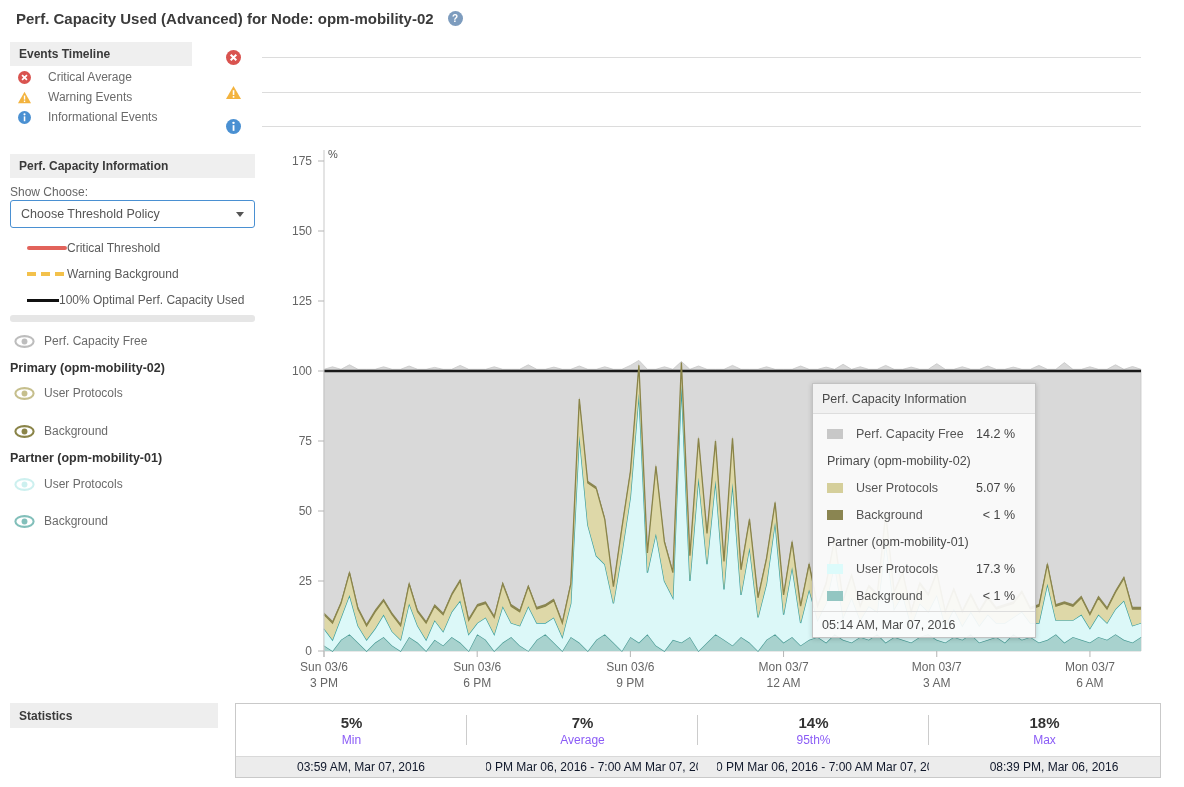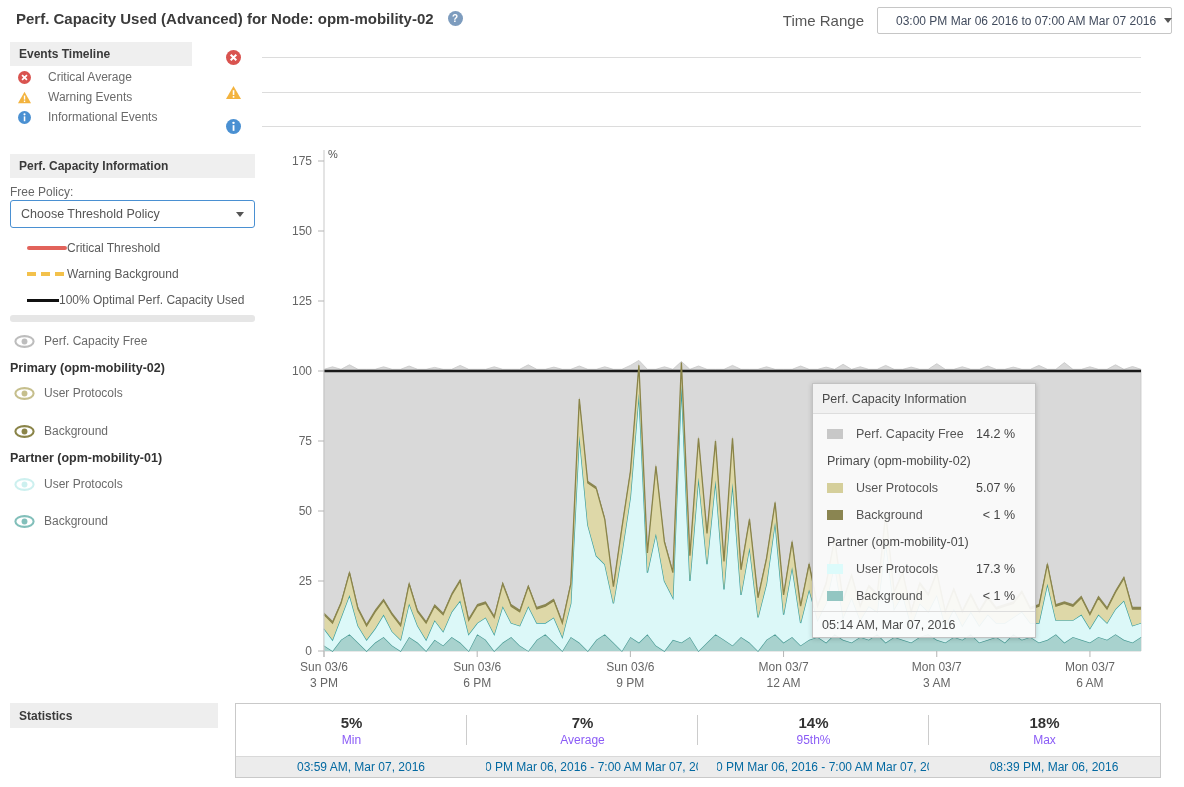--- a/index.html
+++ b/index.html
@@ -71,45 +71,30 @@
   .stats-table { position:absolute; left:235px; top:703px; width:926px; border:1px solid #c9c9c9; background:#fff; }
   .stats-top { display:flex; height:52px; }
   .stat-cell { flex:1; position:relative; display:flex; flex-direction:column; align-items:center;
                justify-content:center; gap:2px; }
   .stat-cell:not(:last-child)::after { content:""; position:absolute; right:0; top:11px; height:30px;
                width:1px; background:#ccc; }
   .stat-cell .val { font-size:15px; font-weight:bold; color:#333; }
   .stat-cell .lbl { font-size:12px; color:#8b5cf6; }
   .stats-bot { display:flex; height:21px; background:#ececec; border-top:1px solid #d9d9d9; }
   .stat-det { flex:1; display:flex; align-items:center; justify-content:center; font-size:12px;
-              color:#0369a1; white-space:nowrap; overflow:hidden;margin-left:19px; }
+              color:#0f172a; white-space:nowrap; overflow:hidden;margin-left:19px; }
 </style>
 </head>
 <body>
 
 <div class="page">
 
   <div class="hdr-title">
     <span class="t">Perf. Capacity Used (Advanced) for Node: opm-mobility-02</span>
     <span class="help-ic">?</span>
-  </div>
-  <div class="time-range">
-    <span class="lbl">Time Range</span>
-    <div class="tr-box">
-      <svg class="ic13" viewBox="0 0 14 14" width="13" height="13">
-        <rect x="1" y="2.5" width="12" height="11" rx="1" fill="#3e4654"></rect>
-        <rect x="3" y="0.5" width="2" height="3" fill="#3e4654"></rect>
-        <rect x="9" y="0.5" width="2" height="3" fill="#3e4654"></rect>
-        <rect x="2.5" y="6" width="9" height="1.2" fill="#fff"></rect>
-        <rect x="2.5" y="8.8" width="9" height="1.2" fill="#fff"></rect>
-        <rect x="2.5" y="11.4" width="6" height="1.2" fill="#fff"></rect>
-      </svg>
-      <span class="val">03:00 PM Mar 06 2016 to 07:00 AM Mar 07 2016</span>
-      <span class="caret"></span>
-    </div>
   </div>
 
   <div class="side-hdr ev-hdr">Events Timeline</div>
   <div class="ev-item" style="top:70px">
     <svg class="ic13" viewBox="0 0 16 16">
       <circle cx="8" cy="8" r="8" fill="#d9534f"></circle>
         <path d="M5 5 L11 11 M11 5 L5 11" stroke="#fff" stroke-width="2.1"></path>
     </svg>
     <span>Critical Average</span>
   </div>
@@ -142,21 +127,21 @@
   </svg>
   <div class="tl-line" style="top:92px"></div>
   <svg class="ic15 tl-ic" style="top:119px" viewBox="0 0 16 16">
     <circle cx="8" cy="8" r="8" fill="#4a90d2"></circle>
       <rect x="7.1" y="6.6" width="1.9" height="6" fill="#fff"></rect>
       <circle cx="8" cy="4.1" r="1.3" fill="#fff"></circle>
   </svg>
   <div class="tl-line" style="top:126px"></div>
 
   <div class="side-hdr pc-hdr">Perf. Capacity Information</div>
-  <div class="show-policy">Free Policy:</div>
+  <div class="show-policy">Show Choose:</div>
   <div class="policy-sel">
     <span>Choose Threshold Policy</span>
     <span class="caret"></span>
   </div>
   <div class="thr-row" style="top:241px">
     <span class="sw-line" style="background:#e2635b"></span>
     <span>Critical Threshold</span>
   </div>
   <div class="thr-row" style="top:267px">
     <span class="sw-dash"></span>

